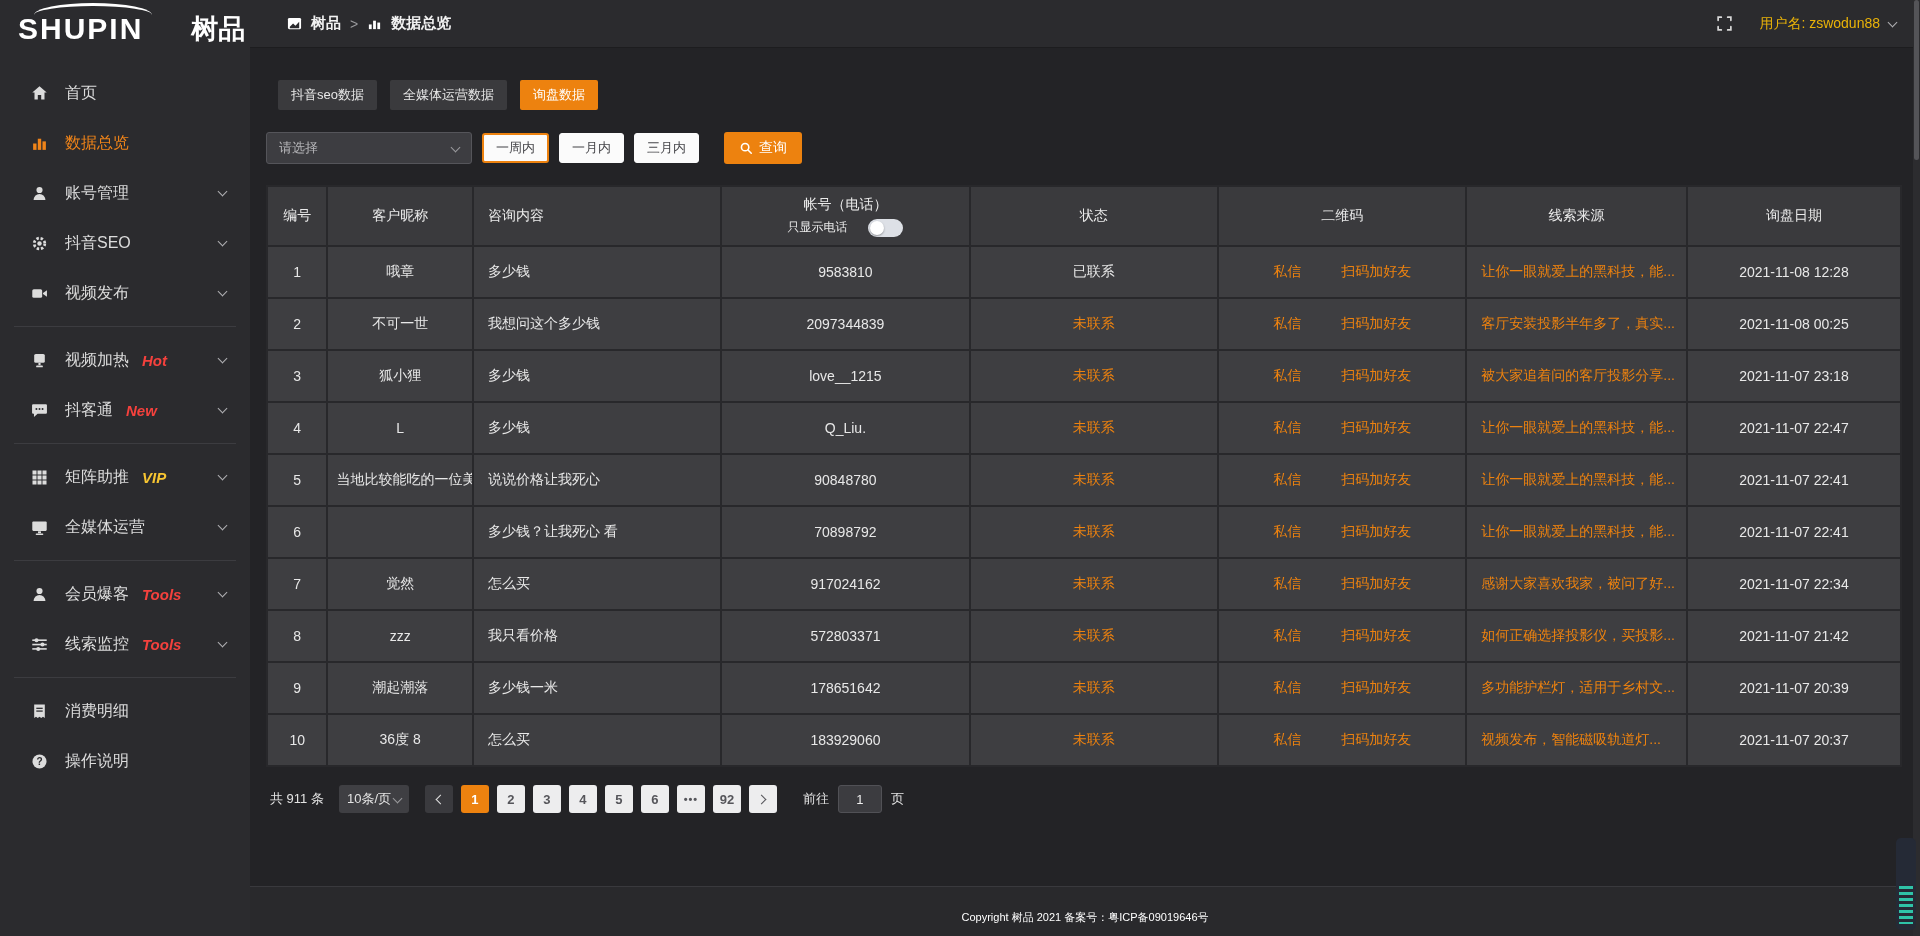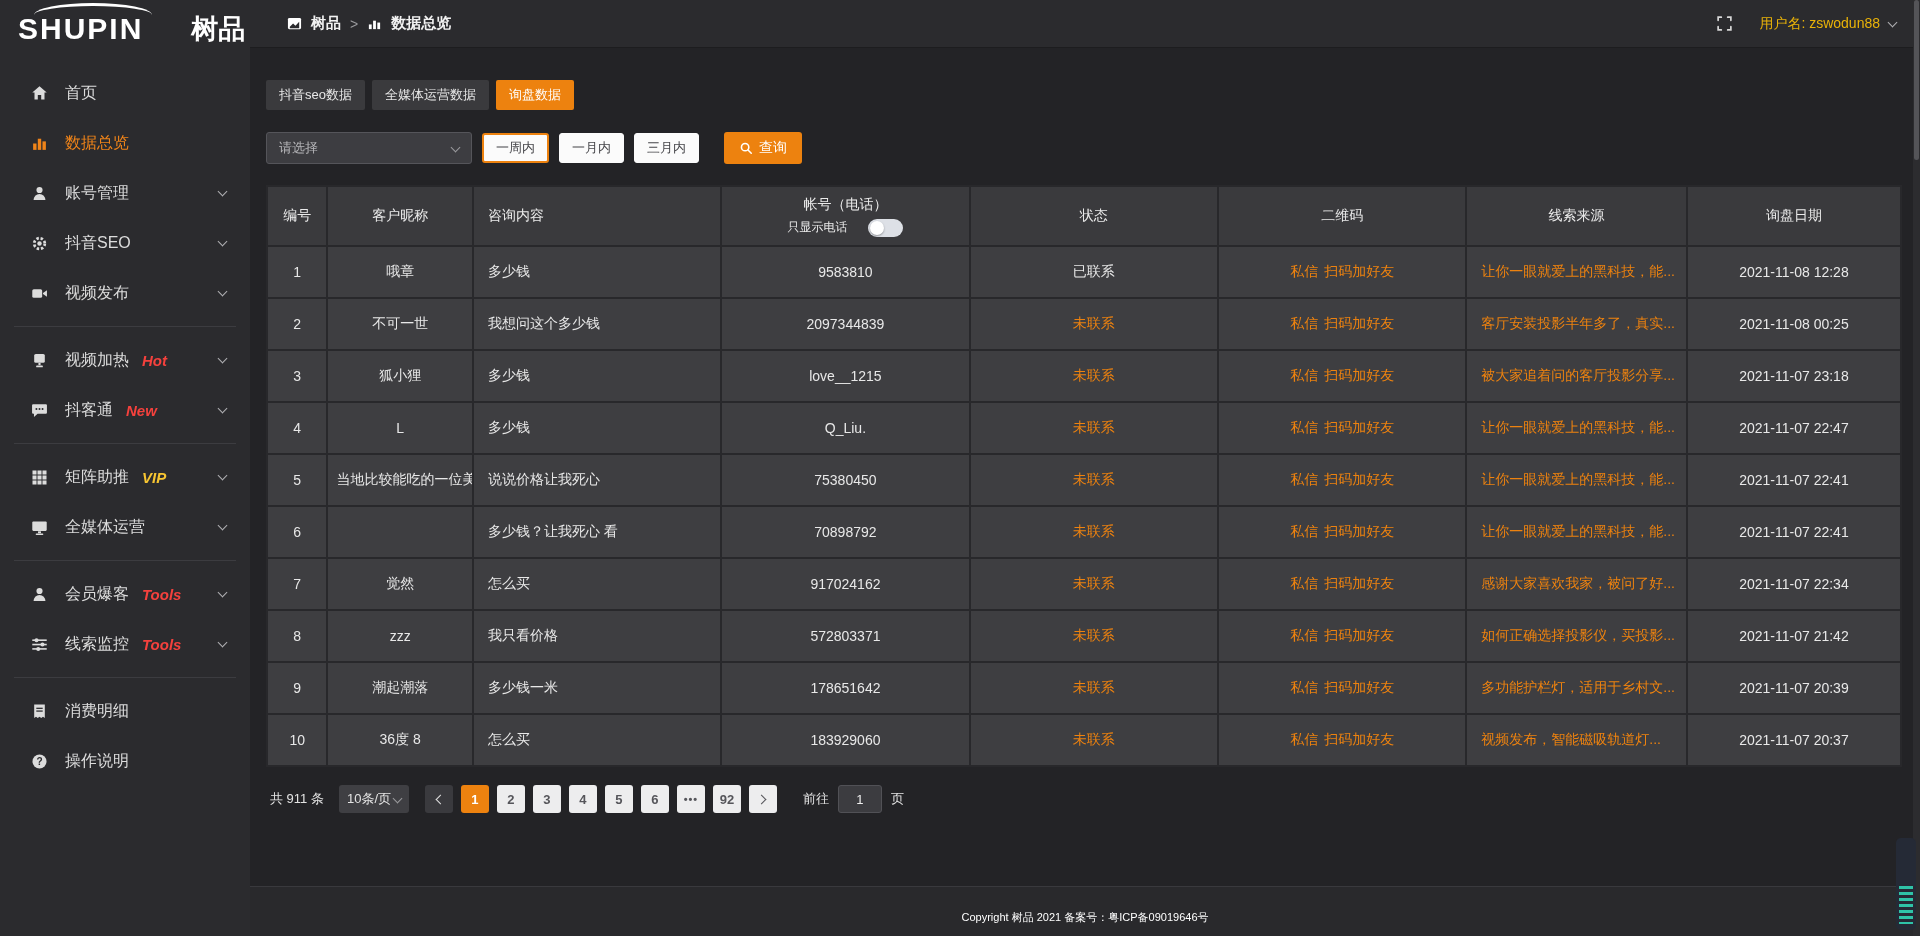--- a/index.html
+++ b/index.html
@@ -41,21 +41,21 @@
   .bc-sep { color: #9a9a9d; font-weight: 400; font-size: 14px; }
   .top-right { display: flex; align-items: center; gap: 26px; }
   .fs-icon { width: 17px; height: 17px; cursor: pointer; }
   .fs-icon svg { width: 100%; height: 100%; }
   .user-box { display: flex; align-items: center; gap: 9px; font-size: 14px; color: #eab308; cursor: pointer; }
   .user-box .chev { margin: -3px 0 0 0; }
 
   .content { flex: 1; background: #232326; padding: 32px 18px 0 16px; }
 
   
-  .tabs { display: flex; gap: 7px; }
+  .tabs { display: flex; gap: 13px; margin-left: 12px; }
   .tab { background: #3a3a3d; height: 30px; padding: 0 13px; display: flex; align-items: center;
     font-size: 13px; border-radius: 2px; color: #e8e8e8; cursor: pointer; white-space: nowrap; }
   .tab.active { background: #ed820f; color: #fff; }
 
   
   .filters { display: flex; align-items: center; margin-top: 22px; }
   .select { width: 206px; height: 32px; background: #3d3d41; border: 1px solid #55555a; border-radius: 3px;
     display: flex; align-items: center; justify-content: space-between; padding: 0 12px;
     color: #b7b7ba; font-size: 13px; margin-right: 10px; cursor: pointer; }
   .select .chev { margin: -2px 0 0 0; border-color: #9a9a9d; }
@@ -70,21 +70,21 @@
   
   table { width: 100%; margin-top: 21px; border-collapse: collapse; table-layout: fixed; }
   col.c1{width:3.7%} col.c2{width:8.9%} col.c3{width:15.2%} col.c4{width:15.2%}
   col.c5{width:15.2%} col.c6{width:15.2%} col.c7{width:13.5%} col.c8{width:13.1%}
   th, td { border: 2px solid #28282b; text-align: center; white-space: nowrap; overflow: hidden; padding: 0 8px; }
   th { background: #3a3a3d; height: 60px; font-weight: 400; font-size: 14px; color: #ebebeb; }
   td { background: #3e3e41; height: 52px; font-size: 14px; color: #e8e8e8; }
   th.left, td.left { text-align: left; padding-left: 14px; }
   .orange { color: #ed820f; }
   .link { cursor: pointer; }
-  .qr-link { margin: 0 3px; }
+  .qr-link { margin: 0 20px; }
   .th-sub { font-size: 12px; margin-top: 5px; display: flex; align-items: center; justify-content: center; gap: 21px; }
   .switch { width: 35px; height: 18px; background: #dde0e6; border-radius: 9px; position: relative;
     display: inline-block; cursor: pointer; flex-shrink: 0; }
   .knob { position: absolute; left: 2px; top: 2px; width: 14px; height: 14px; background: #fff;
     border-radius: 50%; box-shadow: 0 1px 2px rgba(0,0,0,.35); }
 
   
   .pagination { display: flex; align-items: center; margin-top: 18px; font-size: 13px; color: #e3e3e3; padding-left: 4px; }
   .pg-total { margin-right: 15px; }
   .pg-size { width: 70px; height: 28px; background: #3f3f43; border-radius: 3px; display: flex;
@@ -388,21 +388,21 @@
               <td class="c4">Q_Liu.</td>
               <td class="c5"><span class="orange">未联系</span></td>
               <td class="c6"><span class="orange link qr-link">私信</span><span class="orange link qr-link">扫码加好友</span></td>
               <td class="c7 left"><span class="orange link">让你一眼就爱上的黑科技，能...</span></td>
               <td class="c8">2021-11-07 22:47</td>
             </tr>
             <tr>
               <td class="c1">5</td>
               <td class="c2">当地比较能吃的一位美女</td>
               <td class="c3 left">说说价格让我死心</td>
-              <td class="c4">75380450</td>
+              <td class="c4">90848780</td>
               <td class="c5"><span class="orange">未联系</span></td>
               <td class="c6"><span class="orange link qr-link">私信</span><span class="orange link qr-link">扫码加好友</span></td>
               <td class="c7 left"><span class="orange link">让你一眼就爱上的黑科技，能...</span></td>
               <td class="c8">2021-11-07 22:41</td>
             </tr>
             <tr>
               <td class="c1">6</td>
               <td class="c2"></td>
               <td class="c3 left">多少钱？让我死心 看</td>
               <td class="c4">70898792</td>

